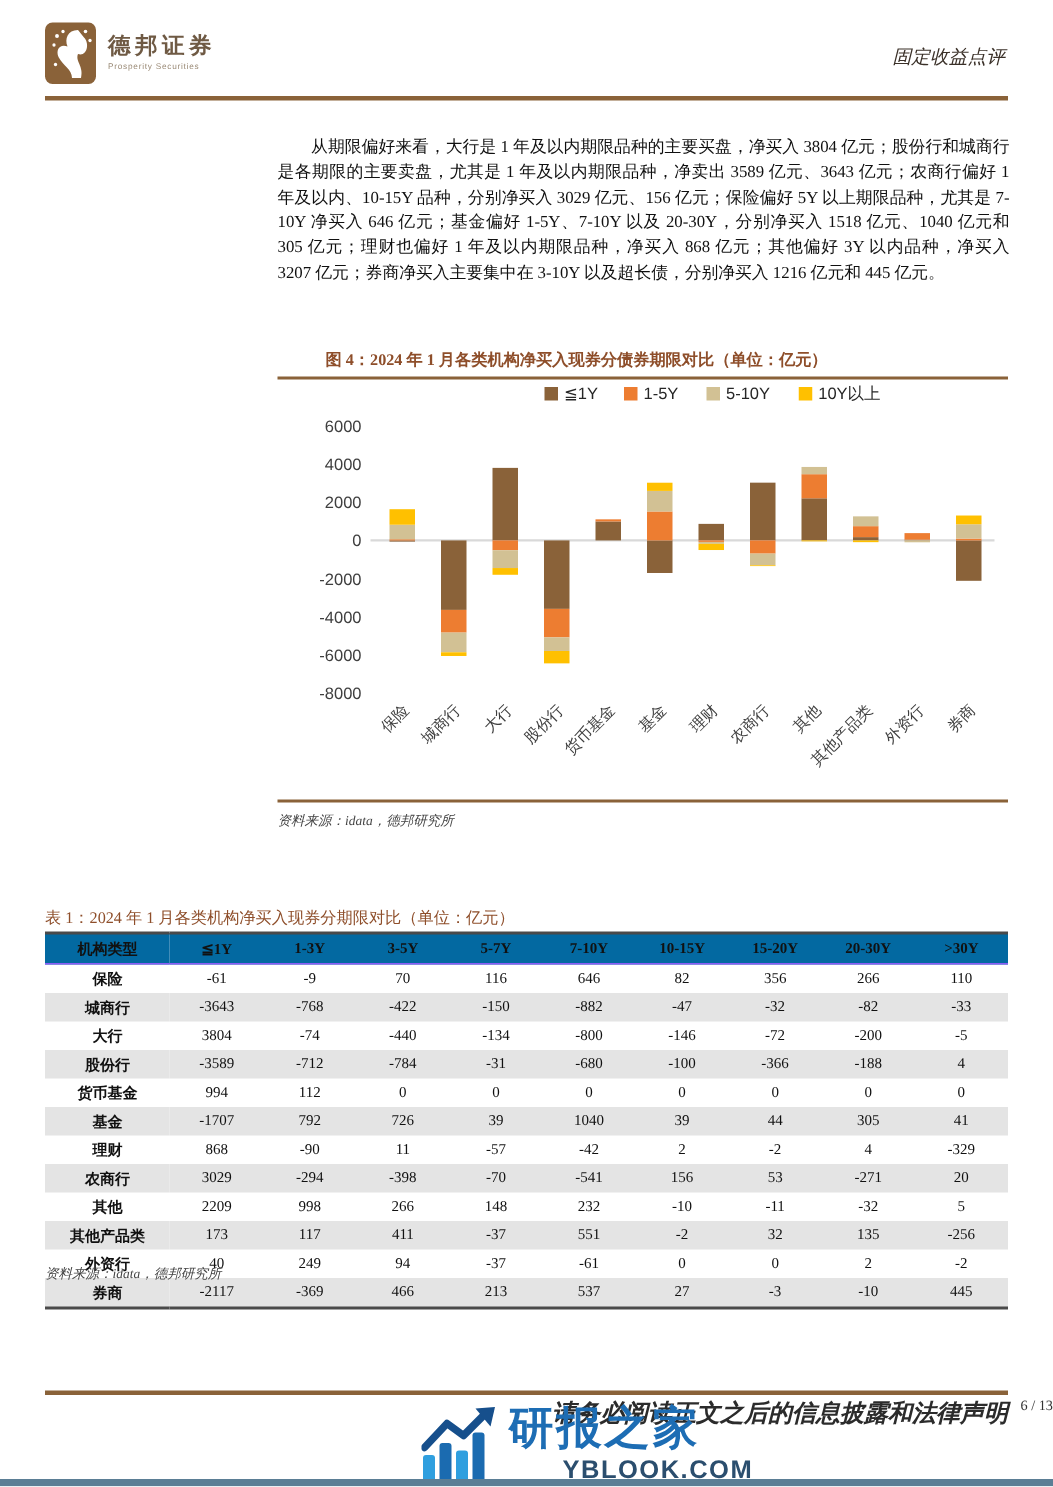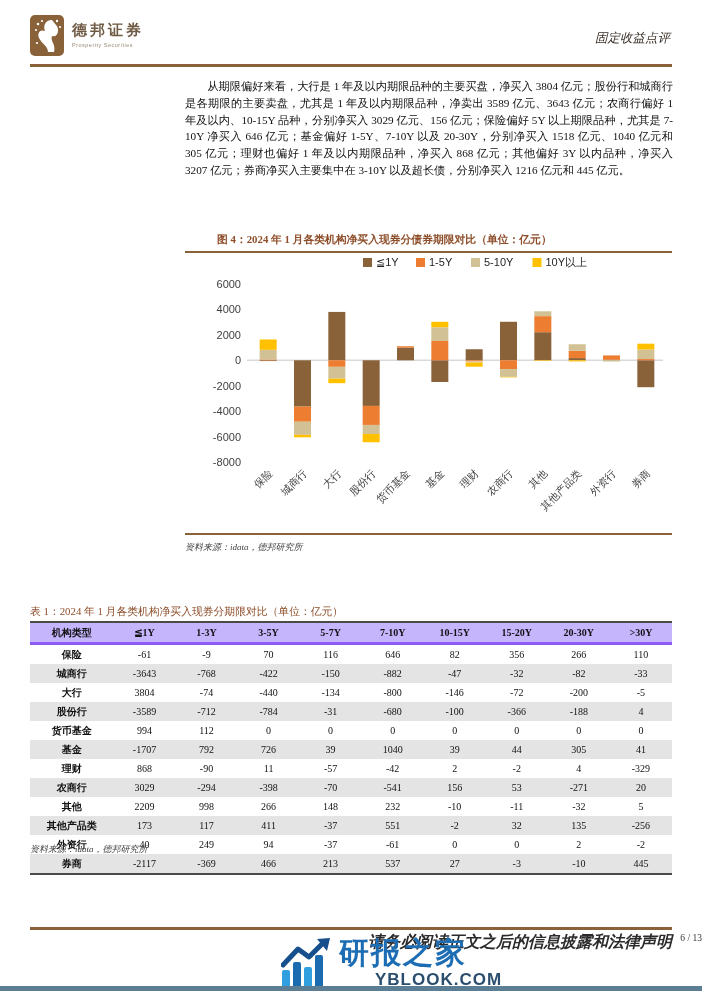--- a/index.html
+++ b/index.html
@@ -9,35 +9,35 @@
 
   
   .logo-mark{position:absolute;left:30px;top:15px;width:34px;height:41px;background:#8a6239;border-radius:5px;}
   .brand-text{position:absolute;left:72px;top:21px;}
   .brand-cn{font-size:15px;font-weight:bold;color:#6f5a44;letter-spacing:3px;font-family:Liberation Mono, monospace;}
   .brand-en{font-size:5.5px;color:#9a8a76;letter-spacing:.5px;margin-top:2px;font-family:"Liberation Sans",sans-serif;}
   .report-type{position:absolute;right:32px;top:30px;font-size:12.5px;color:#3a3028;font-style:italic;}
   .header-rule{position:absolute;left:30px;top:64px;width:642px;height:3px;background:#8a6239;}
 
   
-  .body-paragraph{position:absolute;left:185px;top:78px;width:488px;font-size:11.2px;line-height:16.8px;
+  .body-paragraph{position:absolute;left:185px;top:90px;width:488px;font-size:11.2px;line-height:16.8px;
                   text-align:justify;text-indent:2em;color:#101010;}
 
   
   .fig-title{position:absolute;left:185px;top:233px;font-size:10.8px;font-weight:bold;color:#8e4e2a;padding-left:32px;}
   .fig-rule-top{position:absolute;left:185px;top:251px;width:487px;height:1.5px;background:#8a6239;}
   .chart-wrap{position:absolute;left:183px;top:254px;width:492px;height:280px;}
   .fig-rule-bottom{position:absolute;left:185px;top:533px;width:487px;height:1.5px;background:#8a6239;}
   .fig-source{position:absolute;left:185px;top:541px;font-size:9px;color:#444;font-style:italic;}
 
   
   .tbl-title{position:absolute;left:30px;top:605px;font-size:10.8px;font-weight:normal;color:#8e4e2a;}
   table.maturity{position:absolute;left:30px;top:621px;width:642px;border-collapse:collapse;table-layout:fixed;
                  font-size:10px;color:#111;border-top:2px solid #4a4a4a;border-bottom:2px solid #4a4a4a;}
-  table.maturity thead tr{background:#c4b5fd;border-bottom:3px solid #8b5cf6;}
+  table.maturity thead tr{background:#0369a1;border-bottom:1px solid #8b5cf6;}
   table.maturity th,table.maturity td{text-align:center;padding:2.5px 0;font-weight:normal;}
   table.maturity thead th{font-weight:bold;}
   table.maturity tbody th{font-weight:bold;}
   table.maturity col.c0{width:13%;}
   table.maturity tbody tr:nth-child(even){background:#e4e4e4;}
   .tbl-source{position:absolute;left:30px;top:843px;font-size:9px;color:#444;font-style:italic;}
 
   
   .footer-rule{position:absolute;left:30px;top:927px;width:642px;height:2.5px;background:#8a6239;}
   .page-number{position:absolute;left:0;top:933px;width:702px;text-align:right;font-size:9.5px;color:#333;}

